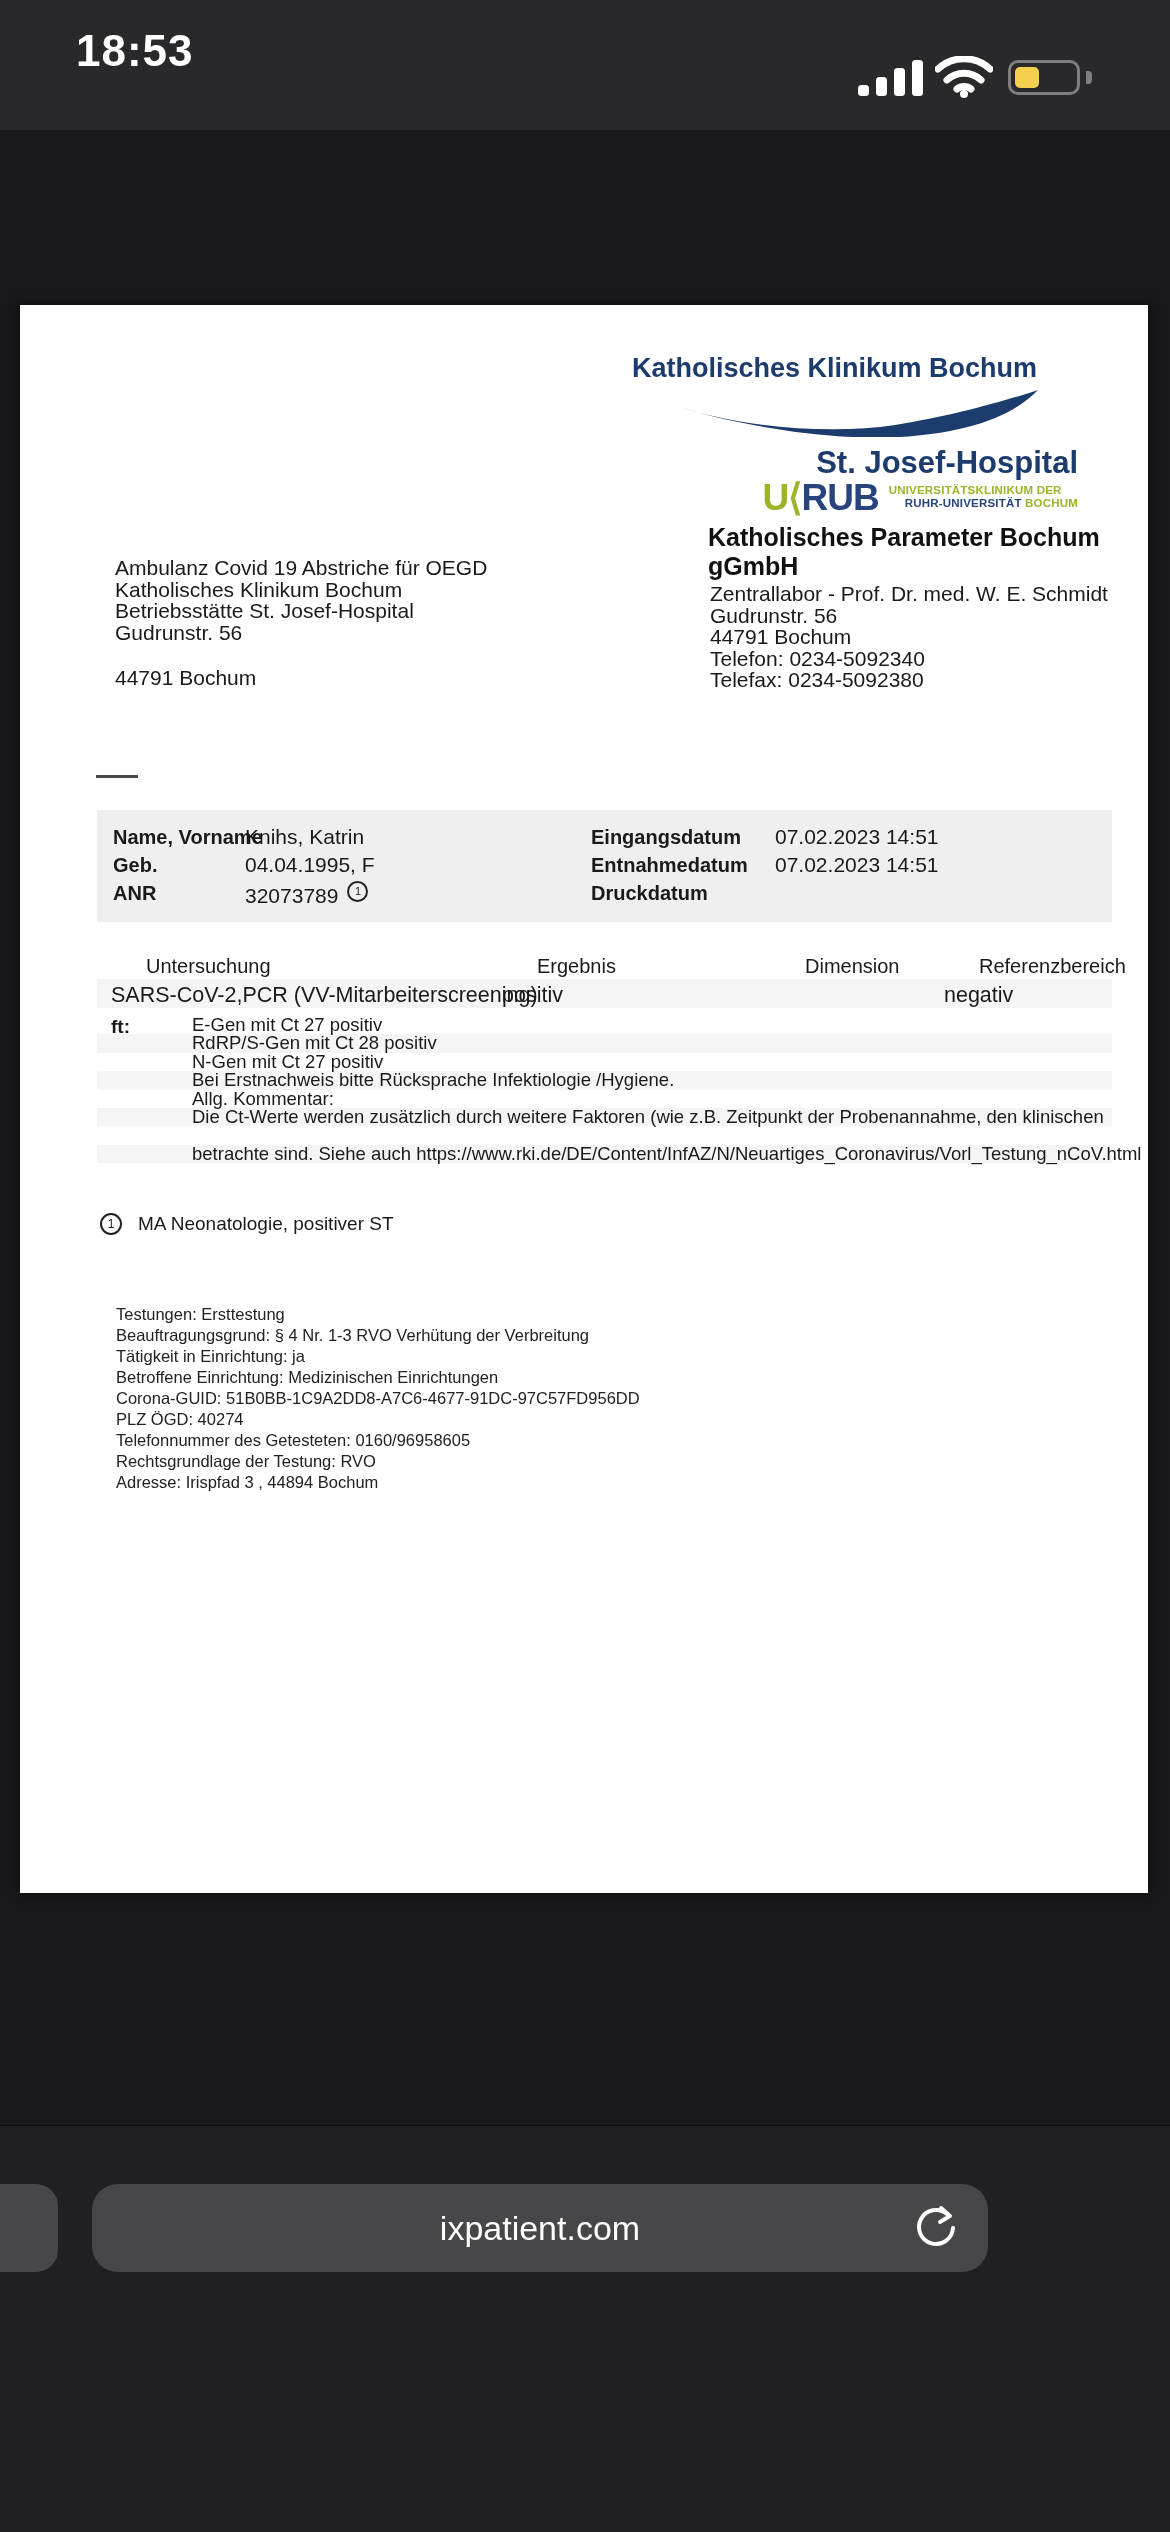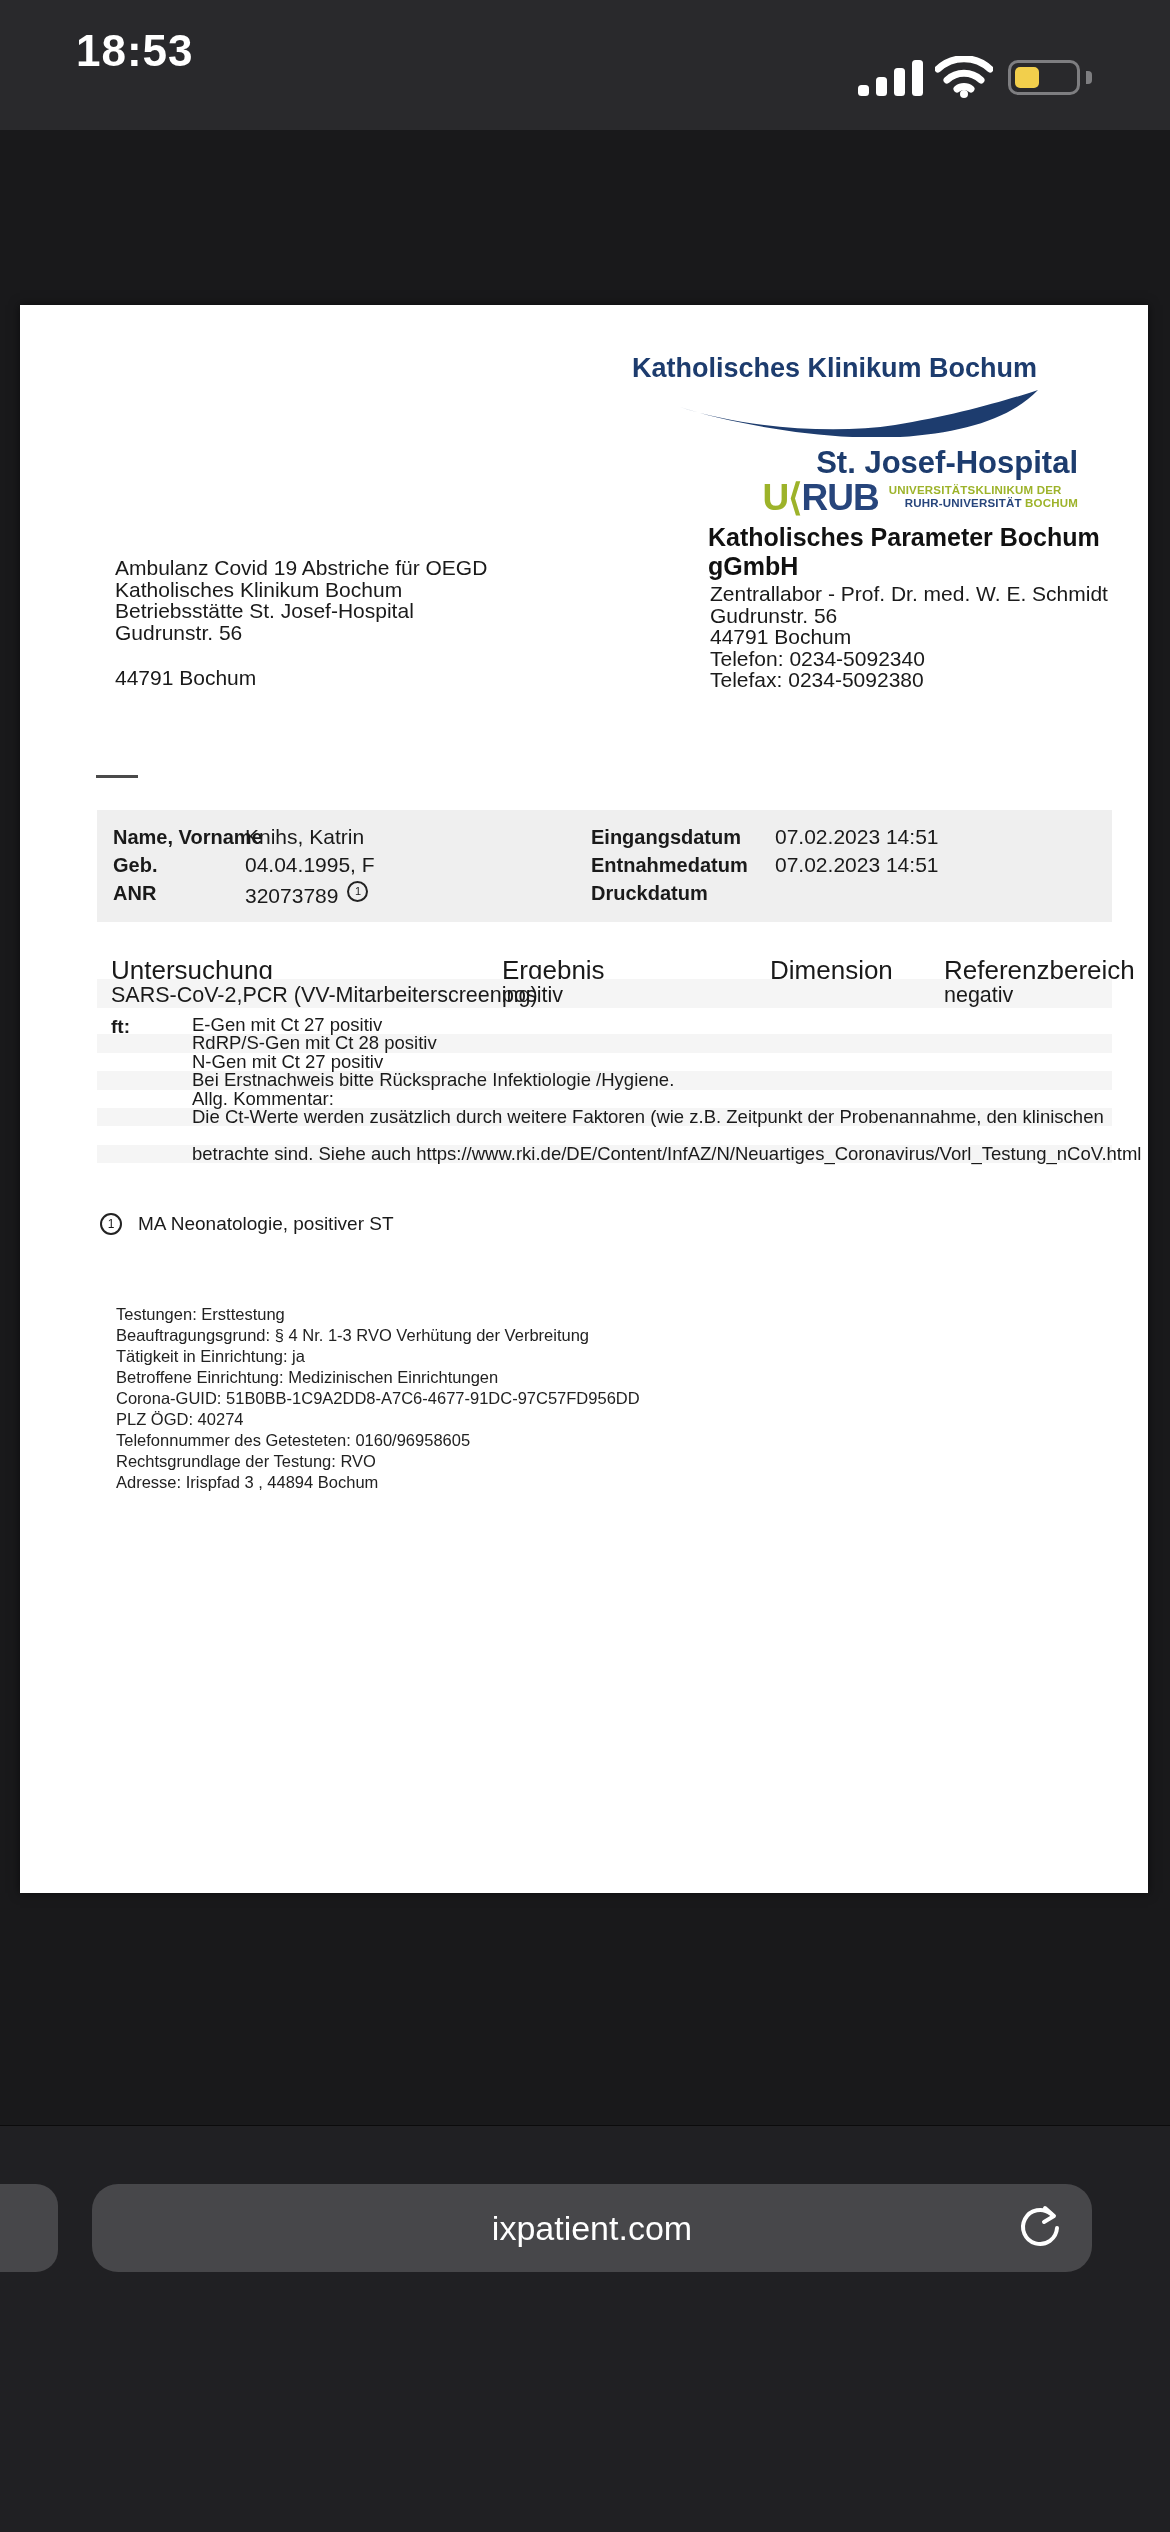--- a/index.html
+++ b/index.html
@@ -33,38 +33,38 @@
   .addr-right{left:690px;top:278px;}
   .addr .spacer{height:24px;}
   .fold-dash{position:absolute;left:76px;top:470px;width:42px;height:3px;background:#4a4a4a;}
   
   .pbox{position:absolute;left:77px;top:505px;width:1015px;height:112px;background:#efefef;}
   .pcell{position:absolute;font-size:21px;white-space:nowrap;}
   .plabel{font-weight:700;font-size:20px;}
   .sup-circ{display:inline-block;width:17px;height:17px;border:2px solid #222;border-radius:50%;
             font-size:11px;line-height:17px;text-align:center;vertical-align:8px;margin-left:9px;font-weight:400;}
   
-  .rhead{position:absolute;font-size:26px;color:#1a1a1a;white-space:nowrap;}
+  .rhead{position:absolute;font-size:20px;color:#1a1a1a;white-space:nowrap;margin-left:35px;}
   .rrow-bg{position:absolute;left:77px;top:674px;width:1015px;height:29px;background:#f5f5f5;}
   .rcell{position:absolute;top:678px;font-size:21.5px;white-space:nowrap;}
   
   .stripe{position:absolute;left:77px;width:1015px;height:18.4px;background:#f5f5f5;}
   .note-label{position:absolute;left:91px;top:711px;font-size:19px;font-weight:700;}
   .note-line{position:absolute;left:172px;font-size:18.5px;line-height:18.4px;white-space:nowrap;color:#1a1a1a;}
   
   .footnote{position:absolute;left:80px;top:908px;display:flex;align-items:center;gap:16px;}
   .fn-circ{width:18px;height:18px;border:2px solid #222;border-radius:50%;font-size:12px;line-height:18px;
            text-align:center;flex:none;}
   .fn-text{font-size:19px;}
   .detail-line{position:absolute;left:96px;font-size:16.5px;color:#222;white-space:nowrap;}
   
   .chrome{position:absolute;left:0;top:2125px;width:1170px;height:407px;background:#202023;
           border-top:1px solid #0b0b0c;}
   .stub-tab{position:absolute;left:-28px;top:58px;width:86px;height:88px;background:#47474a;border-radius:22px;}
-  .url-pill{position:absolute;left:92px;top:58px;width:1000px;height:88px;background:#47474a;border-radius:26px;}
+  .url-pill{position:absolute;left:92px;top:58px;width:896px;height:88px;background:#47474a;border-radius:26px;}
   .url-text{position:absolute;left:0;right:0;top:0;bottom:0;display:flex;align-items:center;justify-content:center;
             color:#fff;font-size:34px;}
   .reload-btn{position:absolute;right:22px;top:14px;width:60px;height:60px;display:flex;align-items:center;
               justify-content:center;color:#fff;}
 </style>
 </head>
 <body>
 
 <div class="screen">
 

